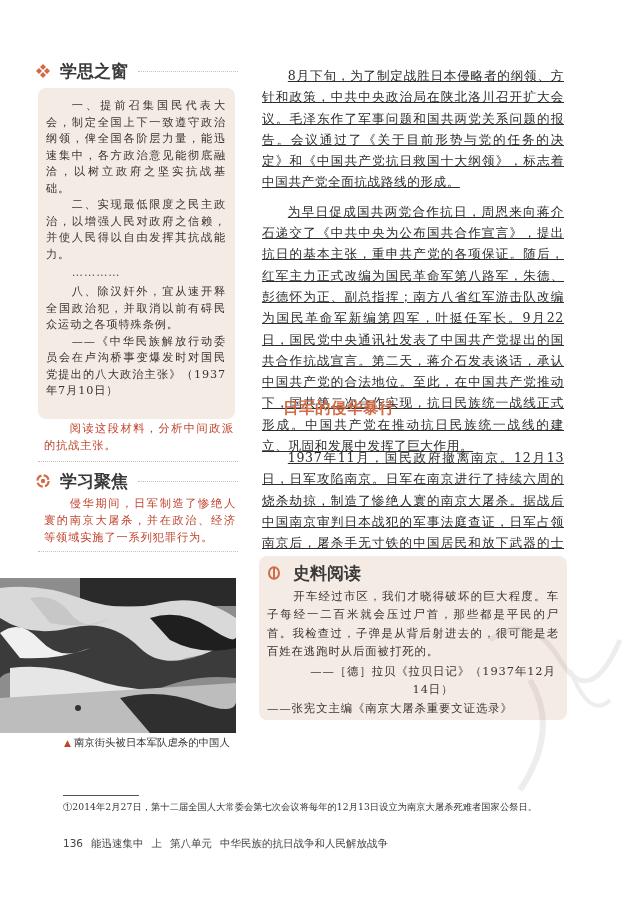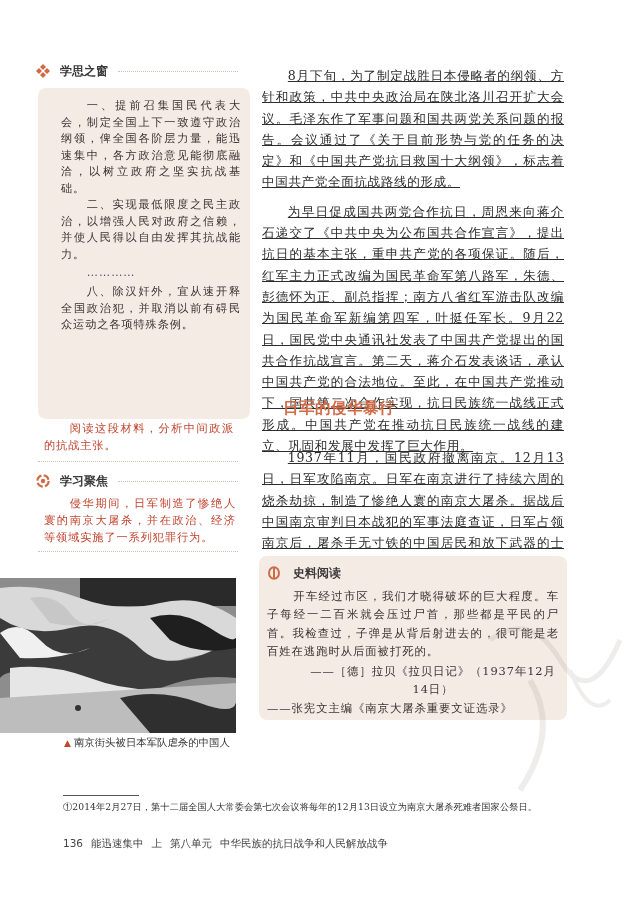--- a/index.html
+++ b/index.html
@@ -8,21 +8,21 @@
     font-family: "DejaVu Serif", "Liberation Serif", serif;
     color: #2a2a2a;
   }
   .abs { position: absolute; }
 
   
   .sec-head { display: flex; align-items: center; height: 20px; }
   .sec-head .icon { width: 14px; height: 14px; margin-right: 10px; flex: none; }
   .sec-head .title {
     font-family: "DejaVu Sans", "Liberation Sans", sans-serif;
-    font-size: 12px; color: #3a3a3a; font-weight: bold; white-space: nowrap;
+    font-size: 17px; color: #3a3a3a; font-weight: bold; white-space: nowrap;
   }
   .sec-head .dots { flex: 1; border-bottom: 1px dotted #c9c0b8; margin-left: 10px; height: 0; }
 
   .panel {
     background: #f4ebe4; border-radius: 8px;
   }
   .kai {
     font-family: "DejaVu Serif", "Liberation Serif", serif;
     font-size: 11.2px; line-height: 16.5px; color: #3a3330; letter-spacing: 0.9px;
   }
@@ -74,25 +74,26 @@
         <path d="M0 7 L3 4 L6 7 L3 10 Z"></path>
         <path d="M8 7 L11 4 L14 7 L11 10 Z"></path>
       </g>
       <circle cx="7" cy="7" r="1.2" fill="#fff"></circle>
     </svg>
     <span class="title">学思之窗</span>
     <span class="dots"></span>
   </div>
 </div>
 
-<div class="abs panel kai" style="left:38px; top:88px; width:180px; padding:10px 9px 9px 23px; height:312px;">
+<div class="abs panel kai" style="left:38px; top:88px; width:180px; padding:10px 9px 9px 8px; height:312px;">
   <p>一、提前召集国民代表大会，制定全国上下一致遵守政治纲领，俾全国各阶层力量，能迅速集中，各方政治意见能彻底融洽，以树立政府之坚实抗战基础。</p>
   <p>二、实现最低限度之民主政治，以增强人民对政府之信赖，并使人民得以自由发挥其抗战能力。</p>
   <p class="ellipsis" style="margin:3px 0 4px 0;">…………</p>
   <p>八、除汉奸外，宜从速开释全国政治犯，并取消以前有碍民众运动之各项特殊条例。</p>
+  <p>——《中华民族解放行动委员会在卢沟桥事变爆发时对国民党提出的八大政治主张》（1937年7月10日）</p>
 </div>
 
 <div class="abs kai red" style="left:44px; top:420px; width:190px; line-height:17px;">
   <p style="text-indent:2.3em;">阅读这段材料，分析中间政派的抗战主张。</p>
 </div>
 <div class="abs sep" style="left:38px; top:461px; width:200px;"></div>
 
 <div class="abs" style="left:36px; top:471px; width:202px;">
   <div class="sec-head">
     <svg class="icon" viewBox="0 0 14 14">

